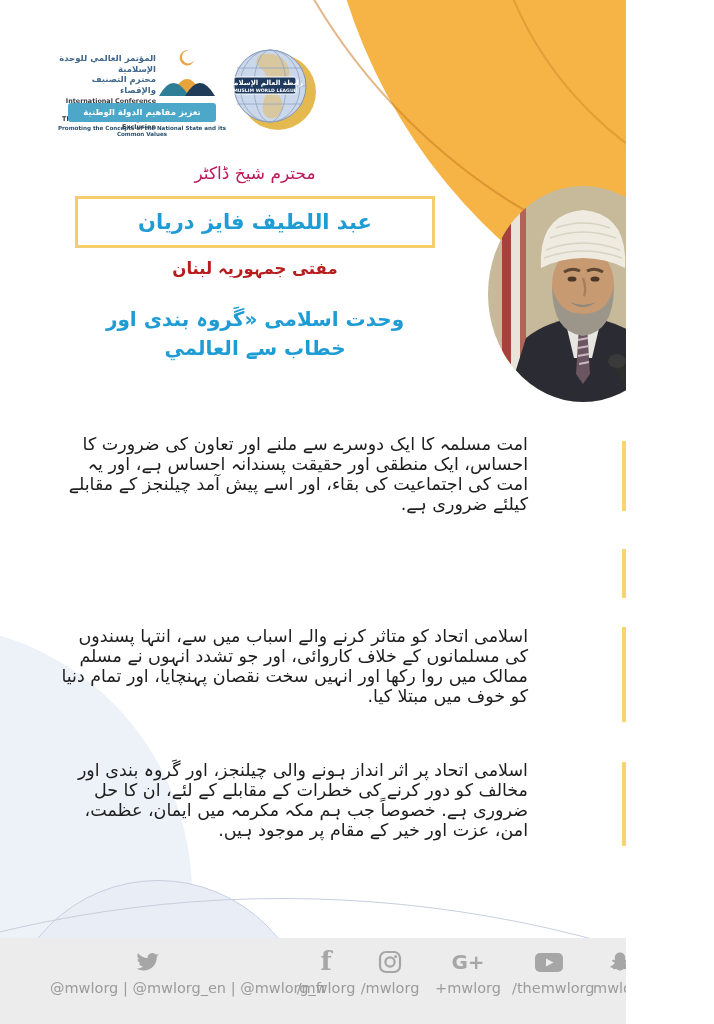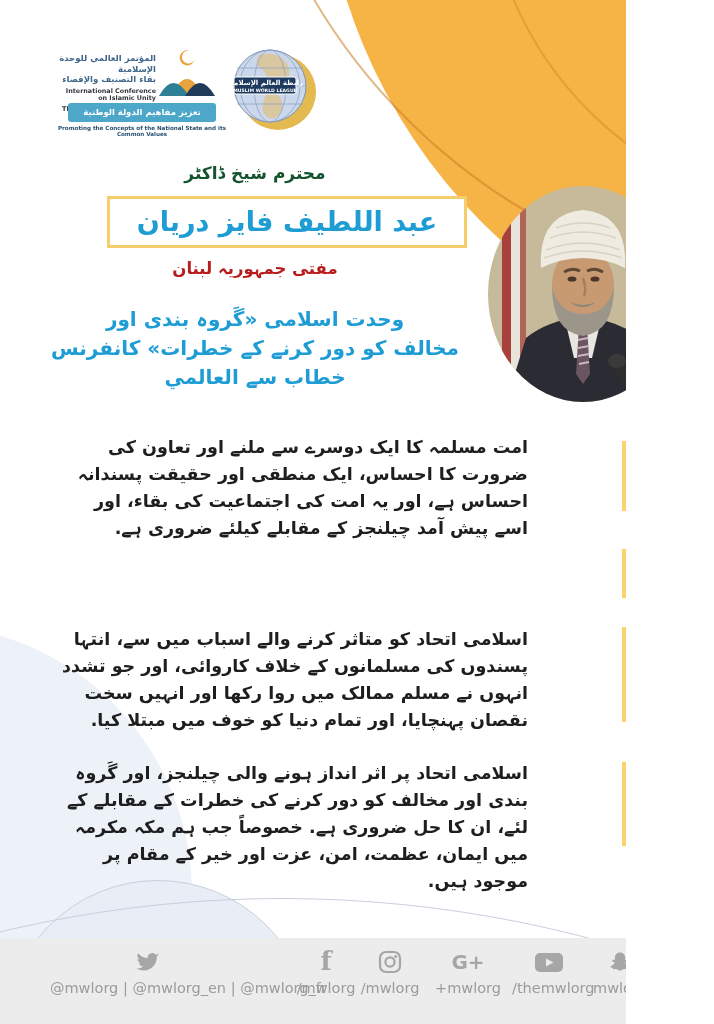--- a/index.html
+++ b/index.html
@@ -20,34 +20,34 @@
   .conf-en{font-size:6.4px;line-height:7.6px;font-weight:700;color:#33383d;margin-top:3px;}
   .conf-mark{position:absolute;left:158px;top:48px;}
   .conf-banner{position:absolute;left:68px;top:103px;width:148px;height:19px;background:#4DA7C9;
                border-radius:3px;color:#fff;font-size:8.5px;line-height:19px;text-align:center;
                font-weight:700;direction:rtl;}
   .conf-banner-en{position:absolute;left:58px;top:125px;width:168px;font-size:5.6px;font-weight:700;
                   color:#27506F;text-align:center;}
   .mwl-logo{position:absolute;left:231px;top:45px;}
   
   .eyebrow{position:absolute;left:75px;top:163px;width:360px;text-align:center;font-size:17px;
-           font-weight:700;color:#14532d;direction:rtl;}
+           font-weight:400;color:#be185d;direction:rtl;}
   .name-box{position:absolute;left:75px;top:196px;width:354px;height:46px;border:3px solid #F5CE6B;
-            background:#fff;color:#1E9CD4;font-size:27px;font-weight:700;text-align:center;
-            line-height:46px;direction:rtl;margin-left:32px;}
+            background:#fff;color:#1E9CD4;font-size:21px;font-weight:700;text-align:center;
+            line-height:46px;direction:rtl;}
   .subtitle{position:absolute;left:75px;top:259px;width:360px;text-align:center;font-size:16.5px;
             font-weight:700;color:#b91c1c;direction:rtl;}
   .topic{position:absolute;left:40px;top:293px;width:430px;text-align:center;font-size:20px;
          line-height:29px;font-weight:700;color:#1E9CD4;direction:rtl;margin-top:12px;}
   
   .portrait{position:absolute;left:488px;top:186px;width:190px;height:216px;border-radius:50%;
             overflow:hidden;}
   
   .para{position:absolute;left:60px;right:98px;direction:rtl;text-align:right;font-size:17.5px;
-        line-height:27px;font-weight:700;color:#1e1e1e;}
+        line-height:20px;font-weight:400;color:#1e1e1e;}
   .p1{top:434px;} .p2{top:542px;} .p3{top:626px;} .p4{top:760px;}
   .bar{position:absolute;left:622px;width:16px;background:#FBD36F;}
   .bar1{top:441px;height:70px;} .bar2{top:549px;height:49px;}
   .bar3{top:627px;height:95px;} .bar4{top:762px;height:84px;}
   
   .footer{position:absolute;left:0;top:938px;width:714px;height:86px;background:#ECECEC;}
   .sgroup{position:absolute;top:12px;text-align:center;color:#9B9B9B;}
   .sgroup .handle{font-size:14.5px;margin-top:6px;white-space:nowrap;}
   .sicon{height:24px;display:block;margin:0 auto;}
   .g-tw{left:50px;width:196px;} .g-fb{left:296px;width:60px;} .g-ig{left:358px;width:64px;}
@@ -61,21 +61,21 @@
   <div class="circ circ-orange"></div>
   <div class="circ arc-a"></div>
   <div class="circ arc-b"></div>
   <div class="circ circ-cream"></div>
   <div class="circ circ-pale-big"></div>
   <div class="circ circ-pale-small"></div>
   <div class="circ arc-flat"></div>
 
   <div class="conf-text">
     <div class="conf-ar">المؤتمر العالمي للوحدة الإسلامية</div>
-    <div class="conf-ar">بقاء التصنيف والإقصاء</div>
+    <div class="conf-ar">محترم التصنيف والإقصاء</div>
     <div class="conf-en">International Conference on Islamic Unity</div>
     <div class="conf-en">The Perils of Labeling and Exclusion</div>
   </div>
   <svg class="conf-mark" width="58" height="52" viewBox="0 0 58 52">
     <path d="M30.5 2.5 a6.5 6.5 0 1 0 6 9 a7.5 7.5 0 1 1 -6 -9 Z" fill="#E8A33D"></path>
     <path d="M13 48 Q29 14 45 48 Z" fill="#E8A33D"></path>
     <path d="M1 48 Q15 22 31 48 Z" fill="#2E7F96"></path>
     <path d="M27 48 Q42 22 57 48 Z" fill="#1F3B57"></path>
   </svg>
   <div class="conf-banner">تعزيز مفاهيم الدولة الوطنية وقيمها المشتركة</div>
@@ -94,21 +94,20 @@
     <rect x="3" y="32" width="62" height="17" rx="2" fill="#1E3A5F" stroke="#fff" stroke-width="1"></rect>
     <text x="34" y="40" text-anchor="middle" font-size="7" fill="#ffffff" font-weight="bold">رابطة العالم الإسلامي</text>
     <text x="34" y="47" text-anchor="middle" font-size="4.6" fill="#ffffff" font-weight="bold">MUSLIM WORLD LEAGUE</text>
   </svg>
 
   <div class="eyebrow">محترم شیخ ڈاکٹر</div>
   <div class="name-box">عبد اللطیف فایز دریان</div>
   <div class="subtitle">مفتی جمہوریہ لبنان</div>
   <div class="topic">
     <div>وحدت اسلامی «گَروہ بندی اور</div>
-    <div>مخالف کو دور کرنے کے خطرات» کانفرنس</div>
     <div>خطاب سے العالمي</div>
   </div>
 
   <div class="portrait">
     <svg width="190" height="216" viewBox="0 0 190 216">
       <rect width="190" height="216" fill="#C6BA9B"></rect>
       <rect x="14" y="0" width="9" height="216" fill="#A8403C"></rect>
       <rect x="23" y="0" width="9" height="216" fill="#E9E4DA"></rect>
       <rect x="32" y="0" width="6" height="216" fill="#A8403C" opacity=".7"></rect>
       <path d="M18 216 L38 152 Q60 134 95 131 Q130 134 152 152 L172 216 Z" fill="#2B2B33"></path>

